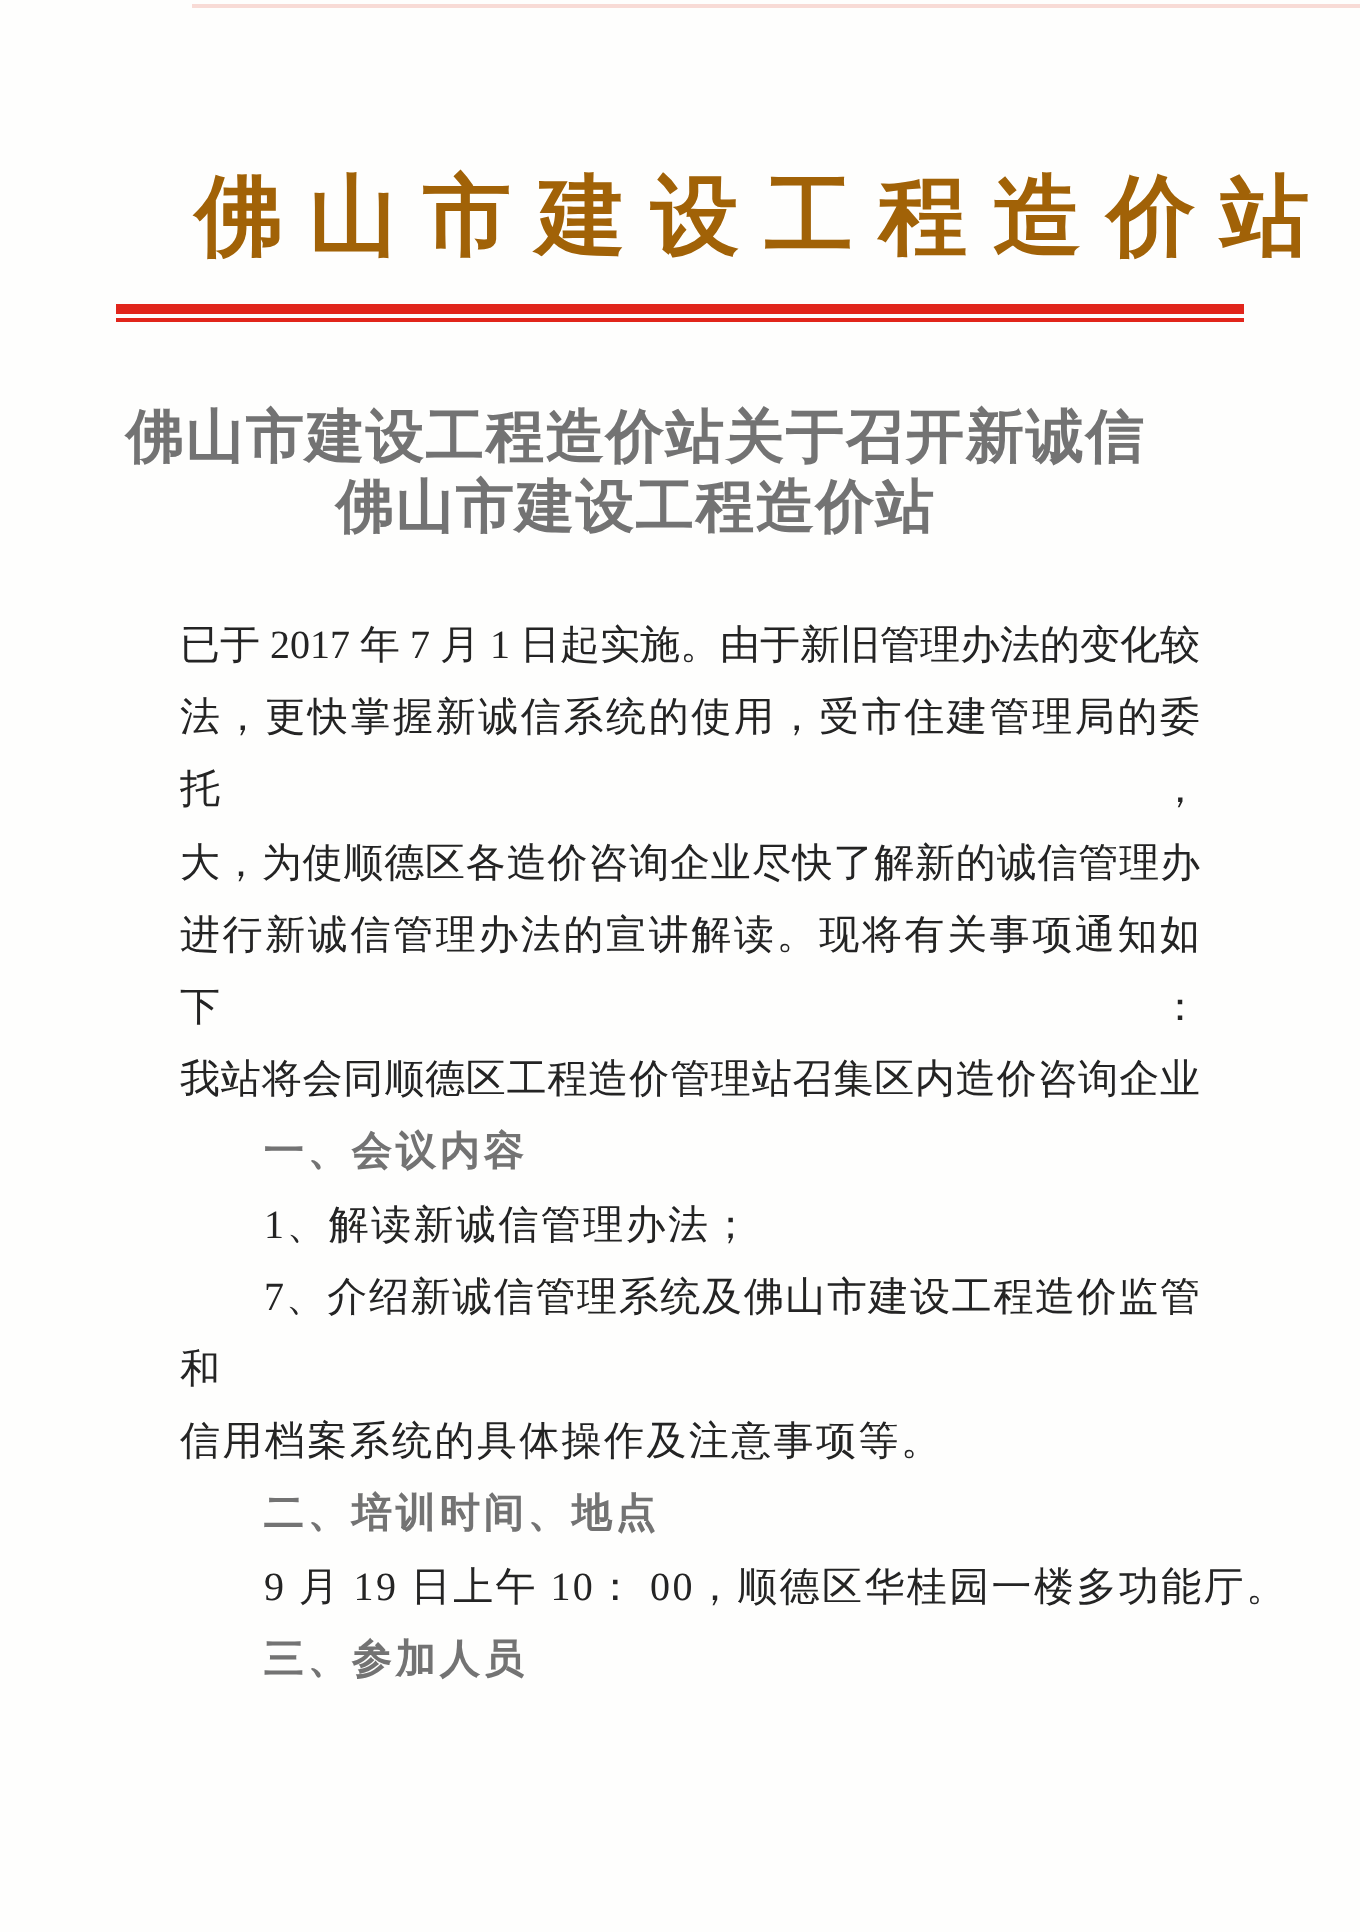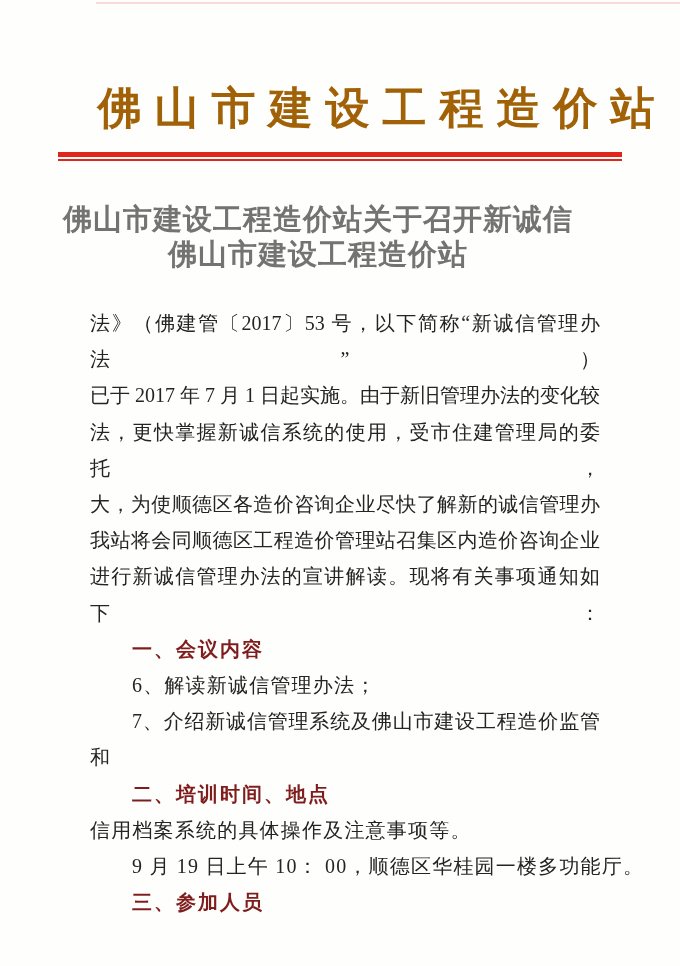--- a/index.html
+++ b/index.html
@@ -46,21 +46,21 @@
   .line{letter-spacing:1.2px;white-space:nowrap;}
   .line.fill{
     white-space:normal;
     text-align:justify;
     text-align-last:justify;
     letter-spacing:0;
   }
   .line.indent{text-indent:42px;}
   .line.bold{
     font-family:"Liberation Sans","DejaVu Sans",sans-serif;
-    font-weight:700;color:#7f1d1d;letter-spacing:2px;
+    font-weight:700;color:#737373;letter-spacing:2px;
   }
 </style>
 </head>
 <body>
 
 <div class="page">
 
   <div class="scan-artifact"></div>
 
   <div class="letterhead">
@@ -71,28 +71,27 @@
       <div class="rule-thin" style="background: rgb(225, 37, 27);"></div>
     </div>
   </div>
 
   <div class="title">
     <span>佛山市建设工程造价站关于召开新诚信</span><br>
     <span>佛山市建设工程造价站</span>
   </div>
 
   <div class="body" id="body-lines">
-      <div class="line fill">法》（佛建管〔2017〕53 号，以下简称“新诚信管理办法”）</div>
       <div class="line fill">已于 2017 年 7 月 1 日起实施。由于新旧管理办法的变化较</div>
       <div class="line fill">法，更快掌握新诚信系统的使用，受市住建管理局的委托，</div>
       <div class="line fill">大，为使顺德区各造价咨询企业尽快了解新的诚信管理办</div>
+      <div class="line fill">进行新诚信管理办法的宣讲解读。现将有关事项通知如下：</div>
       <div class="line fill">我站将会同顺德区工程造价管理站召集区内造价咨询企业</div>
-      <div class="line fill">进行新诚信管理办法的宣讲解读。现将有关事项通知如下：</div>
       <div class="line indent bold">一、会议内容</div>
-      <div class="line indent">6、解读新诚信管理办法；</div>
+      <div class="line indent">1、解读新诚信管理办法；</div>
       <div class="line indent fill">7、介绍新诚信管理系统及佛山市建设工程造价监管和</div>
+      <div class="line">信用档案系统的具体操作及注意事项等。</div>
       <div class="line indent bold">二、培训时间、地点</div>
-      <div class="line">信用档案系统的具体操作及注意事项等。</div>
       <div class="line indent">9 月 19 日上午 10： 00，顺德区华桂园一楼多功能厅。</div>
       <div class="line indent bold">三、参加人员</div>
     </div>
 
 </div>
 
 </body></html>

